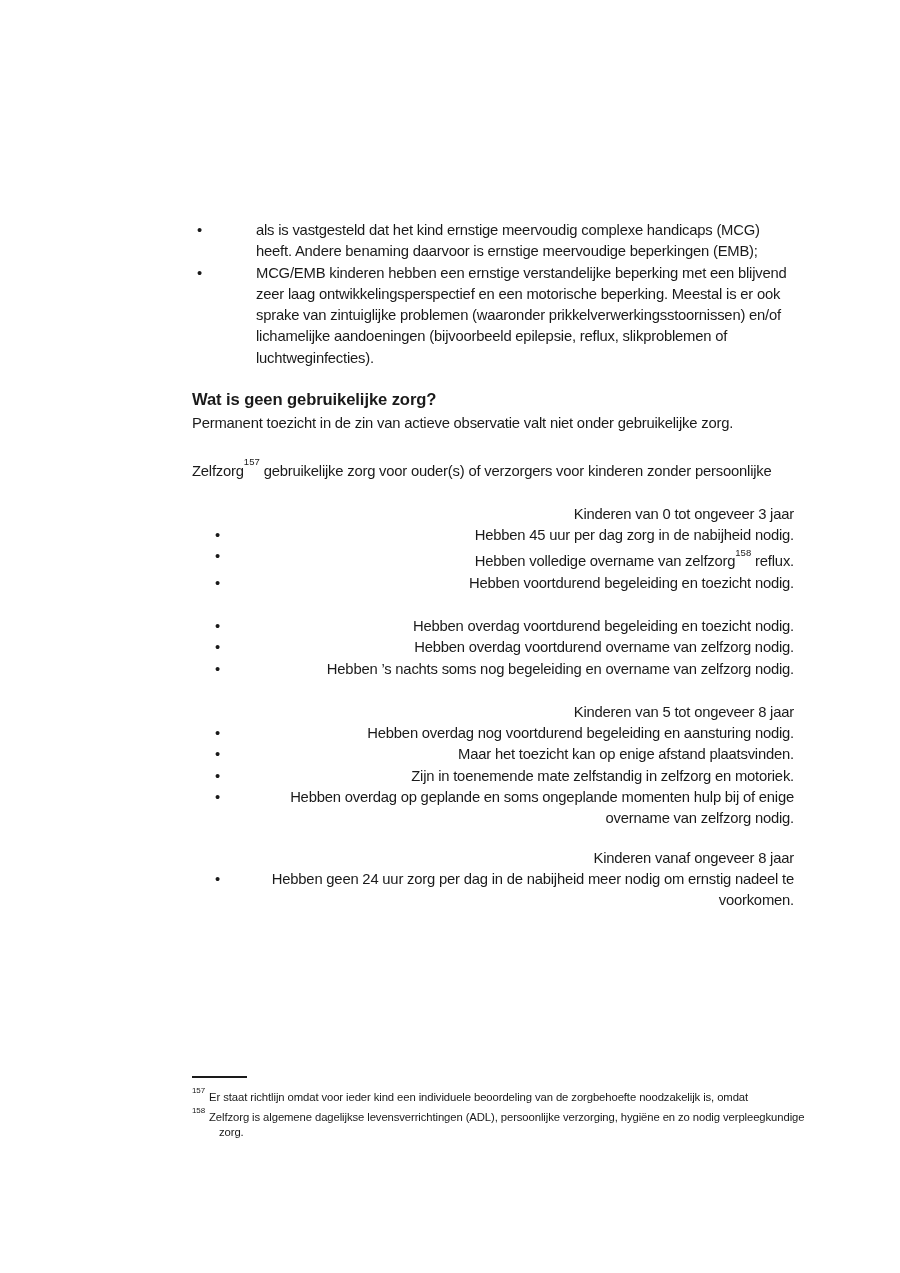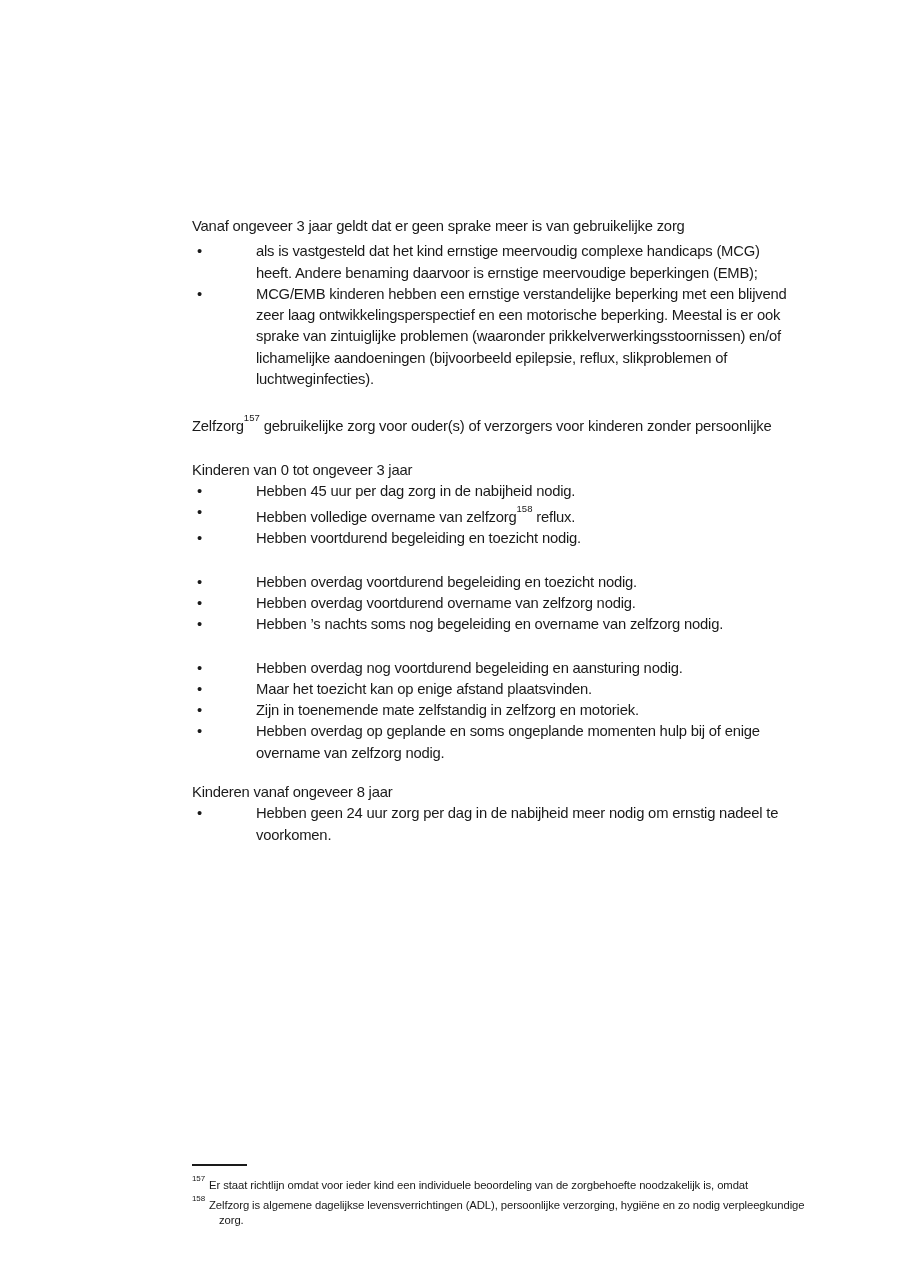--- a/index.html
+++ b/index.html
@@ -30,32 +30,32 @@
   .intro-gap { margin-top: 4px; }
 
   .heading {
     font-size: 16.6px;
     font-weight: 700;
     letter-spacing: -0.1px;
     margin: 20px 0 3px 0;
   }
 
   .spaced { margin-top: 21px; }
-  .group { margin-top: 22px; }
+  .group { margin-top: 22px; text-align: right; }
   .group-last { margin-top: 18px; }
 
   .sup {
     font-size: 9.5px;
     position: relative; top: -4.5px;
     letter-spacing: 0;
   }
 
   .footnotes {
     position: absolute;
-    left: 192px; top: 1164px;
+    left: 192px; top: 1076px;
     width: 620px;
     font-size: 11.3px;
     line-height: 15.8px;
     letter-spacing: -0.1px;
   }
   .fn-rule {
     width: 55px; height: 0;
     border-top: 2px solid #1a1a1a;
     margin-bottom: 8px;
   }
@@ -81,34 +81,35 @@
   }
   .fsep { margin: 0 7px; font-weight: 400; }
 </style>
 </head>
 <body>
 
 <div class="page">
 
   <main class="main">
 
-    <p class="body">Vanaf ongeveer 3 jaar geldt dat er geen sprake meer is van gebruikelijke zorg</p>
 
     <ul class="bullets intro-gap">
       <li>
         <span class="bullet">•</span>
         <span class="btext">als is vastgesteld dat het kind ernstige meervoudig complexe handicaps (MCG) heeft. Andere benaming daarvoor is ernstige meervoudige beperkingen (EMB);</span>
       </li>
       <li>
         <span class="bullet">•</span>
         <span class="btext">MCG/EMB kinderen hebben een ernstige verstandelijke beperking met een blijvend zeer laag ontwikkelingsperspectief en een motorische beperking. Meestal is er ook sprake van zintuiglijke problemen (waaronder prikkelverwerkingsstoornissen) en/of lichamelijke aandoeningen (bijvoorbeeld epilepsie, reflux, slikproblemen of luchtweginfecties).</span>
       </li>
     </ul>
 
+    <h2 class="heading">Wat is geen gebruikelijke zorg?</h2>
 
+    <p class="body">Permanent toezicht in de zin van actieve observatie valt niet onder gebruikelijke zorg.</p>
 
     <p class="body spaced"><span>Zelfzorg</span><sup class="sup">157</sup><span> gebruikelijke zorg voor ouder(s) of verzorgers voor kinderen zonder persoonlijke</span></p>
 
     <section class="group">
       <p class="body">Kinderen van 0 tot ongeveer 3 jaar</p>
       <ul class="bullets">
         <li>
           <span class="bullet">•</span>
           <span class="btext">Hebben 45 uur per dag zorg in de nabijheid nodig.</span>
         </li>
@@ -134,20 +135,21 @@
           <span class="btext">Hebben overdag voortdurend overname van zelfzorg nodig.</span>
         </li>
         <li>
           <span class="bullet">•</span>
           <span class="btext">Hebben ’s nachts soms nog begeleiding en overname van zelfzorg nodig.</span>
         </li>
       </ul>
     </section>
 
     <section class="group">
+      <p class="body">Kinderen van 5 tot ongeveer 8 jaar</p>
       <ul class="bullets">
         <li>
           <span class="bullet">•</span>
           <span class="btext">Hebben overdag nog voortdurend begeleiding en aansturing nodig.</span>
         </li>
         <li>
           <span class="bullet">•</span>
           <span class="btext">Maar het toezicht kan op enige afstand plaatsvinden.</span>
         </li>
         <li>

